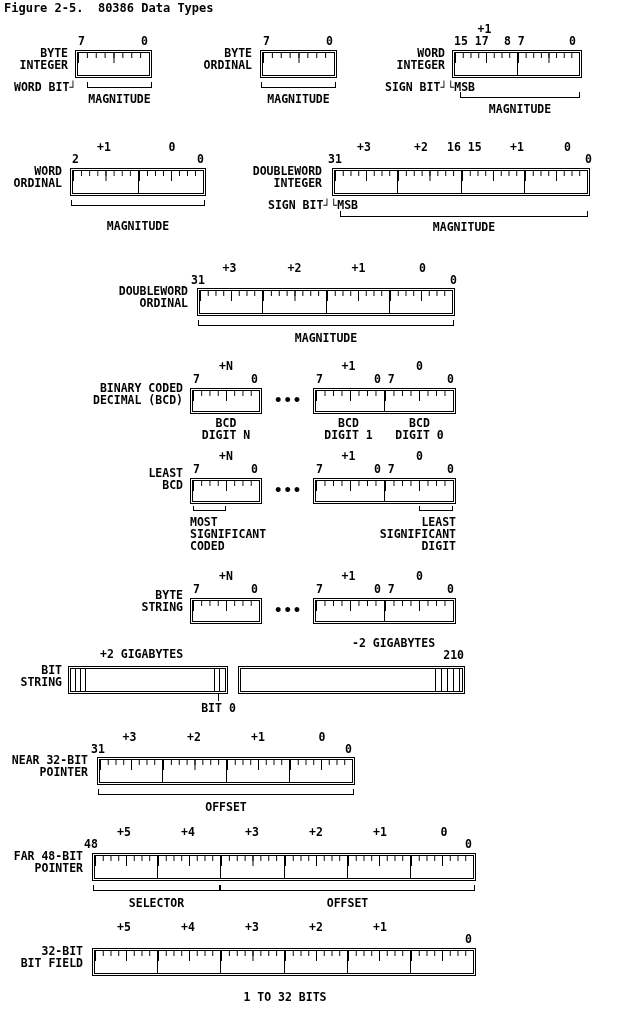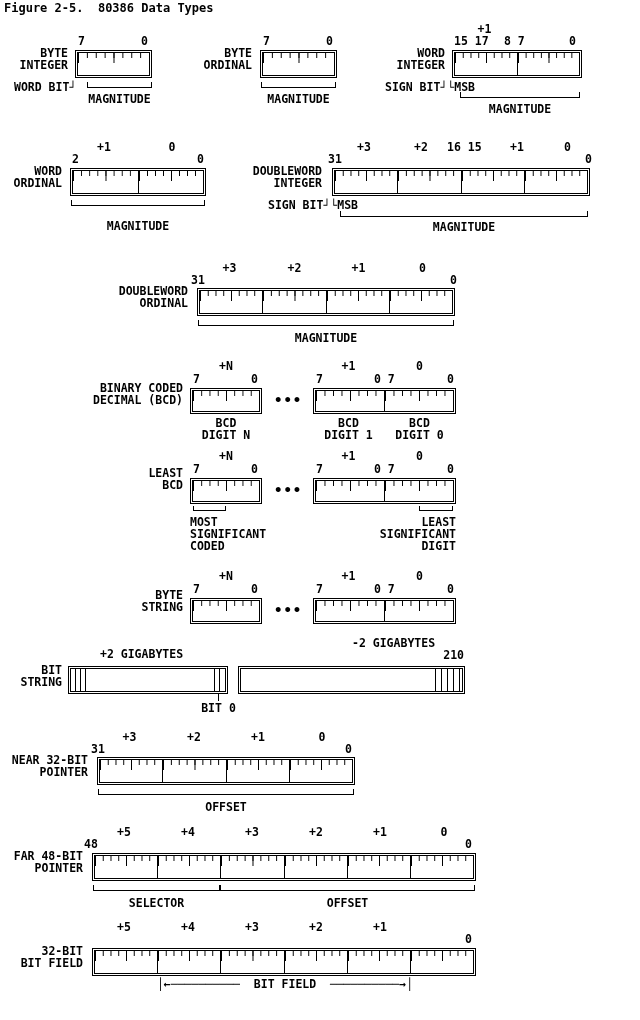--- a/index.html
+++ b/index.html
@@ -262,15 +262,15 @@
   <div class="t r" style="left:2px;top:945px;width:81px">32-BIT
 BIT FIELD</div>
   <div class="regbox" style="left:92px;top:948px;width:384px;height:28px">
       <div class="byte"></div>
       <div class="byte"></div>
       <div class="byte"></div>
       <div class="byte"></div>
       <div class="byte"></div>
       <div class="byte"></div>
     </div>
-  <div class="t c pre" style="left:155px;top:978px;width:260px">│←──────────  BIT FIELD  ──────────→│</div>
+  <div class="t c" style="left:155px;top:991px;width:260px">1 TO 32 BITS</div>
 
 </div>
 
 </body></html>

